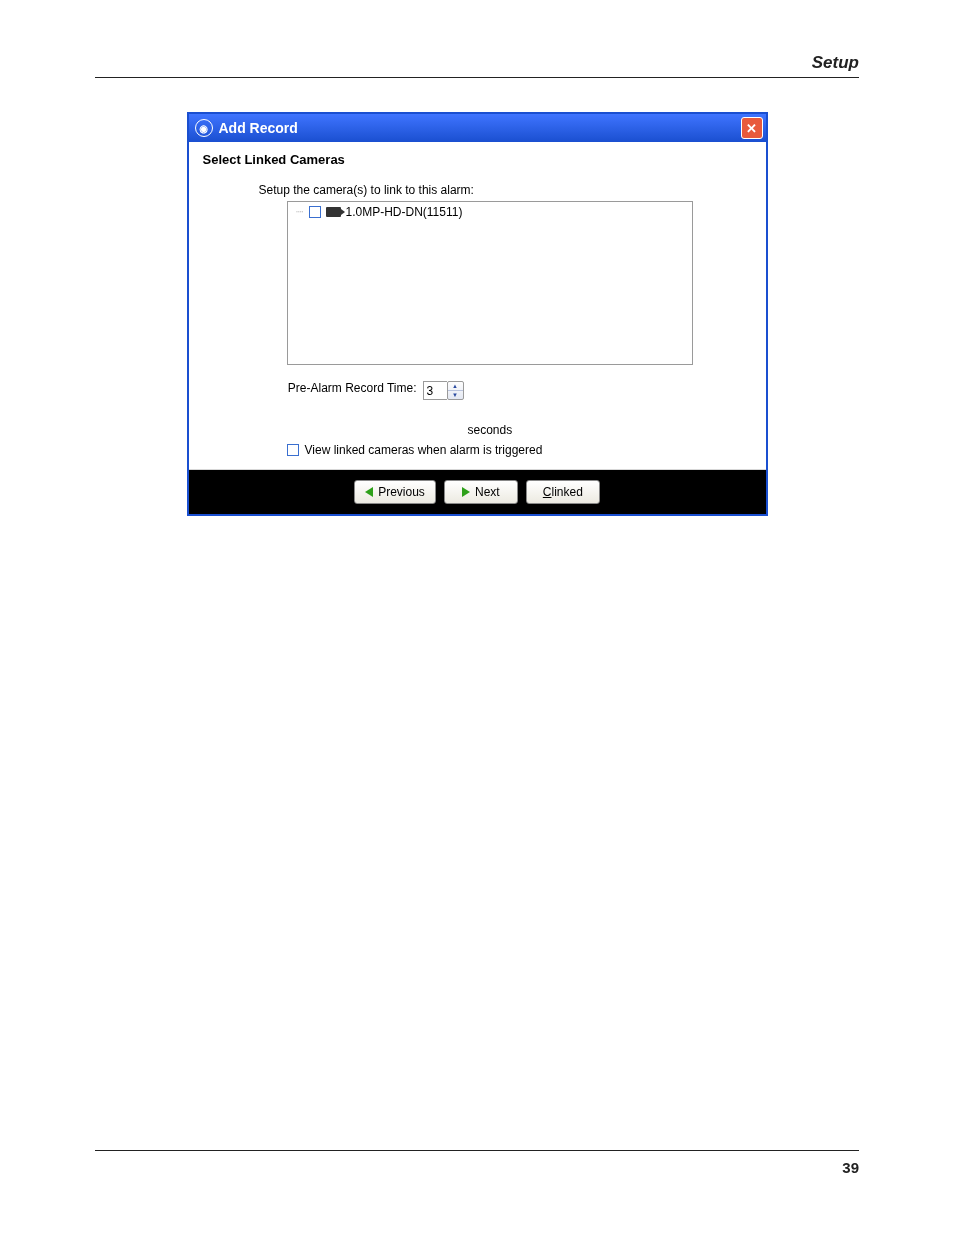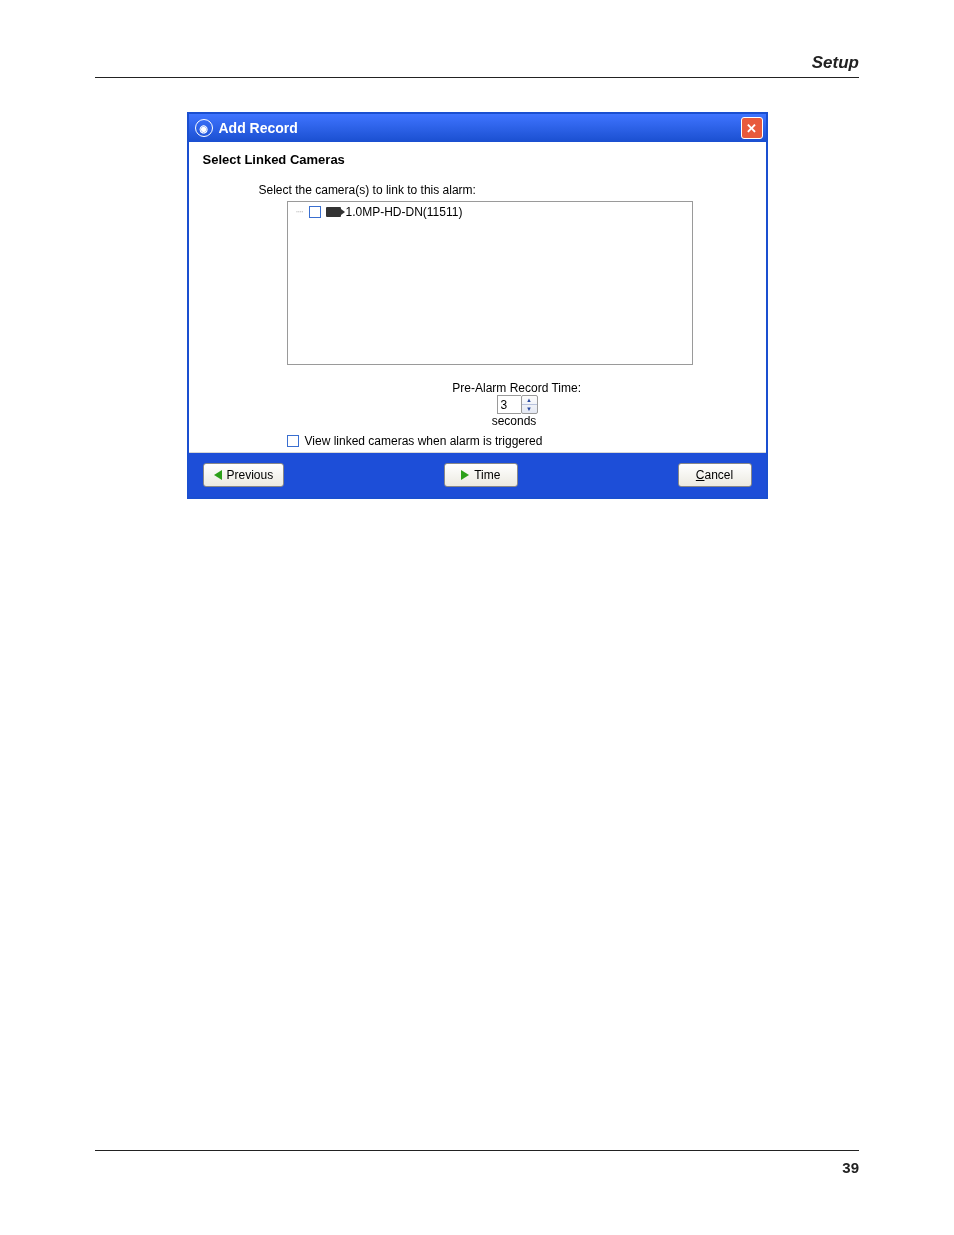--- a/index.html
+++ b/index.html
@@ -88,21 +88,21 @@
     border-radius: 3px;
     display: flex;
     align-items: center;
     justify-content: center;
     color: #fff;
     font-weight: 700;
     font-size: 13px;
     line-height: 1;
   }
   .content {
-    padding: 10px 14px 4px 14px;
+    padding: 10px 14px 12px 14px;
     font-size: 12px;
     color: #000;
   }
   .section-title {
     font-weight: 700;
     font-size: 13px;
     margin-bottom: 16px;
     color: #000;
   }
   .instruction {
@@ -156,24 +156,23 @@
     border-top: 3px solid transparent;
     border-bottom: 3px solid transparent;
     border-left: 4px solid #333;
   }
   .form-rows {
     margin-left: 84px;
     margin-top: 16px;
   }
   .frow {
     display: flex;
-    align-items: center;
+    align-items: flex-start;
     margin-bottom: 6px;
     font-size: 12px;
-    flex-direction: column;
   }
   .flabel {
     width: 130px;
     text-align: right;
     margin-right: 6px;
   }
   .spinner {
     display: inline-flex;
     align-items: stretch;
     height: 19px;
@@ -200,36 +199,36 @@
   .spin-btns span {
     flex: 1;
     display: flex;
     align-items: center;
     justify-content: center;
     font-size: 6px;
     color: #2a4aa0;
     line-height: 1;
   }
   .spin-btns span:first-child { border-bottom: 1px solid #b8c2dc; }
-  .funit { margin-right: 10px; }
+  .funit { margin-right: 10px; margin-top: 42px; }
   .chk-row {
     display: flex;
     align-items: center;
     gap: 6px;
     margin-left: 84px;
     margin-top: 2px;
     font-size: 12px;
     text-align: center;
   }
   .button-bar {
     border-top: 1px solid #d7d7d7;
-    background: #1d4ed8;
+    background: #000000;
     padding: 10px 14px;
     display: flex;
-    justify-content: space-between;
+    justify-content: center;
     gap: 8px;
   }
   .btn {
     height: 24px;
     min-width: 74px;
     padding: 0 10px;
     border: 1px solid #888;
     border-radius: 3px;
     background: linear-gradient(to bottom, #ffffff, #eceae1);
     display: inline-flex;
@@ -269,21 +268,21 @@
       <div class="titlebar">
         <span class="titlebar-icon">◉</span>
         <span class="titlebar-title">Add Record</span>
         <span class="close-btn">
           <span>✕</span>
         </span>
       </div>
 
       <div class="content">
         <div class="section-title">Select Linked Cameras</div>
-        <div class="instruction">Select the camera(s) to link to this alarm:</div>
+        <div class="instruction">Setup the camera(s) to link to this alarm:</div>
 
         <div class="tree-box">
           <div class="tree-row">
             <span class="tree-conn">┈</span>
             <span class="chk"></span>
             <span class="cam-ico"></span>
             <span>1.0MP-HD-DN(11511)</span>
           </div>
         </div>
 
@@ -310,24 +309,24 @@
         </div>
       </div>
 
       <div class="button-bar">
         <div class="btn">
           <span class="arrow-left"></span>
           <span>Previous</span>
         </div>
         <div class="btn">
           <span class="arrow-right"></span>
-          <span>Time</span>
+          <span>Next</span>
         </div>
         <div class="btn">
-          <span><span class="mnemonic">C</span><span>ancel</span></span>
+          <span><span class="mnemonic">C</span><span>linked</span></span>
         </div>
       </div>
 
     </div>
   </div>
 
   <div class="footer-line">
     <div class="footer-page">39</div>
   </div>
 

